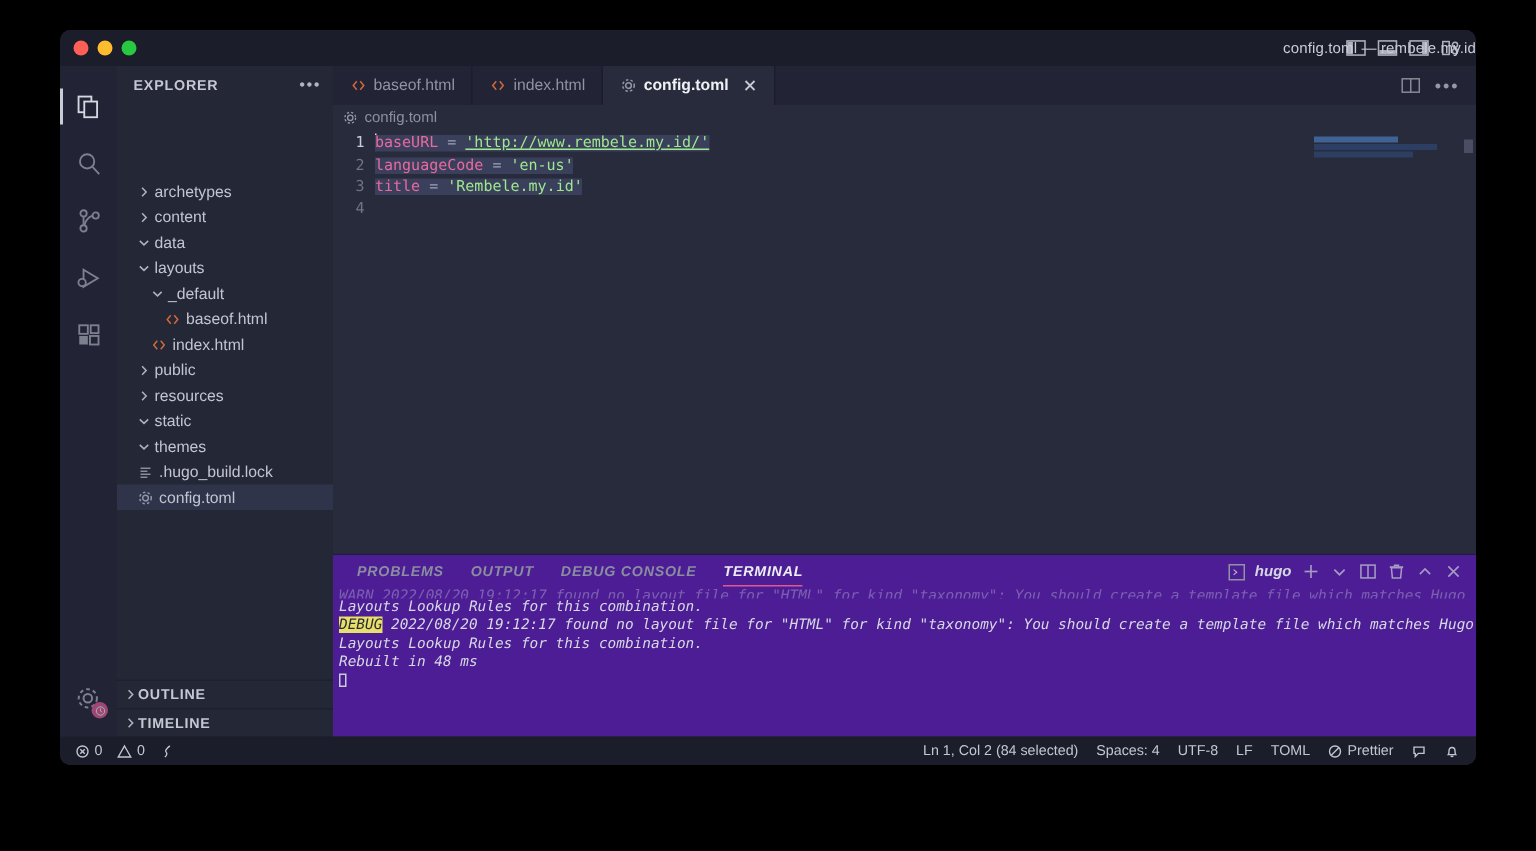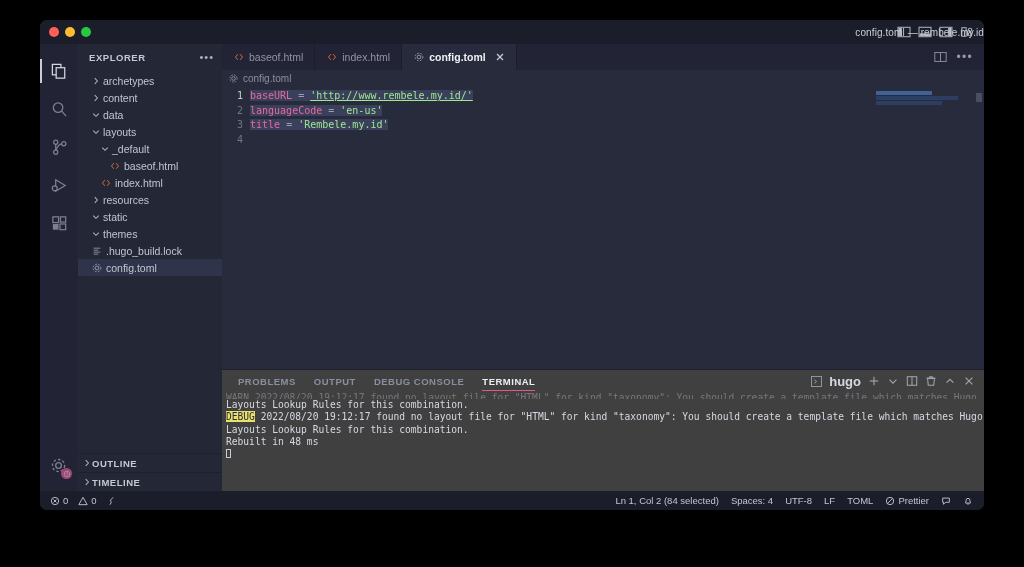--- a/index.html
+++ b/index.html
@@ -71,20 +71,21 @@
     width: 11px; height: 11px; border-radius: 50%;
     background: #e95f9b;
     display: flex; align-items: center; justify-content: center;
   }
 
   
   .sidebar {
     width: 144px; background: #242736;
     display: flex; flex-direction: column; flex: 0 0 144px;
     min-height: 0;
+    gap: 47px;
   }
   .sb-header {
     height: 26px; display: flex; align-items: center;
     padding: 0 8px 0 11px; flex: 0 0 26px;
   }
   .sb-header .lbl {
     font-size: 9.5px; letter-spacing: .55px; color: #c5c8d3; font-weight: bold;
   }
   .sb-header .dots { margin-left: auto; color: #b0b3c0; font-size: 11px; letter-spacing: 1px; line-height: 8px; }
   .tree { flex: 1; overflow: hidden; padding-top: 2px; }
@@ -153,34 +154,34 @@
     background: #d7dae4; vertical-align: -2px; margin-right: -1px;
   }
   .minimap {
     position: absolute; right: 10px; top: 4px; width: 98px; height: 100%;
   }
   .mm-line { height: 4px; background: #2c3f63; margin-bottom: 1px; }
   .mm-line.hi { background: #3f6394; }
   .mm-slider { position: absolute; right: -8px; top: 2px; width: 6px; height: 9px; background: #4a4e63; }
 
   
-  .panel { height: 122px; flex: 0 0 122px; background: #404040; display: flex; flex-direction: column; border-top: 1px solid #1d2030; }
+  .panel { height: 122px; flex: 0 0 122px; background: #4c1d95; display: flex; flex-direction: column; border-top: 1px solid #1d2030; font-style: italic; }
   .panel-tabs { height: 22px; flex: 0 0 22px; display: flex; align-items: center; padding-left: 7px; gap: 0; }
   .ptab {
     font-size: 9.5px; letter-spacing: .5px; color: #8a8ea0; font-weight: bold;
     padding: 0 9px; height: 22px; display: flex; align-items: center; position: relative;
   }
   .ptab.active { color: #eceef4; }
   .ptab.active::after {
     content: ""; position: absolute; left: 9px; right: 9px; bottom: 1px;
     height: 1px; background: #e0588f;
   }
   .panel-right { margin-left: auto; display: flex; align-items: center; gap: 7px; padding-right: 9px; }
   .panel-right svg { width: 12px; height: 12px; opacity: .75; }
-  .term-name { font-size: 13px; color: #d5d8e2; font-weight: bold; }
+  .term-name { font-size: 10px; color: #d5d8e2; font-weight: bold; }
   .term-box { width: 11px; height: 11px; border: 1px solid #8f93a3; display: flex; align-items: center; justify-content: center; }
   .term-box svg { width: 7px; height: 7px; opacity: .9; }
   .terminal {
     flex: 1; overflow: hidden; padding-left: 4px; position: relative;
     font-family: "DejaVu Sans Mono", monospace; font-size: 9.6px; line-height: 12.4px;
     color: #d6d9e3; white-space: nowrap;
   }
   .tline { height: 12.4px; }
   .tline.clipped { opacity: .35; height: 7px; overflow: hidden; }
   .warn { background: #e8e06a; color: #2a2c3a; }
@@ -338,20 +339,28 @@
               <span class="rowlabel">baseof.html</span>
             </div>
             <div class="row" style="padding-left: 21px;">
               <span class="fileicon">
                 <svg viewBox="0 0 12 12">
                   <path d="M4.6 2.6 L1.8 6 L4.6 9.4" fill="none" stroke="#d2693a" stroke-width="1.2"></path>
      <path d="M7.4 2.6 L10.2 6 L7.4 9.4" fill="none" stroke="#d2693a" stroke-width="1.2"></path>
                 </svg>
               </span>
               <span class="rowlabel">index.html</span>
+            </div>
+            <div class="row" style="padding-left: 12px;">
+              <span class="chev">
+                <svg viewBox="0 0 10 10">
+                  <path d="M3.4 1.5 L6.8 5 L3.4 8.5" fill="none" stroke="#aeb2c0" stroke-width="1.3"></path>
+                </svg>
+              </span>
+              <span class="rowlabel">public</span>
             </div>
             <div class="row" style="padding-left: 12px;">
               <span class="chev">
                 <svg viewBox="0 0 10 10">
                   <path d="M3.4 1.5 L6.8 5 L3.4 8.5" fill="none" stroke="#aeb2c0" stroke-width="1.3"></path>
                 </svg>
               </span>
               <span class="rowlabel">resources</span>
             </div>
             <div class="row" style="padding-left: 12px;">

